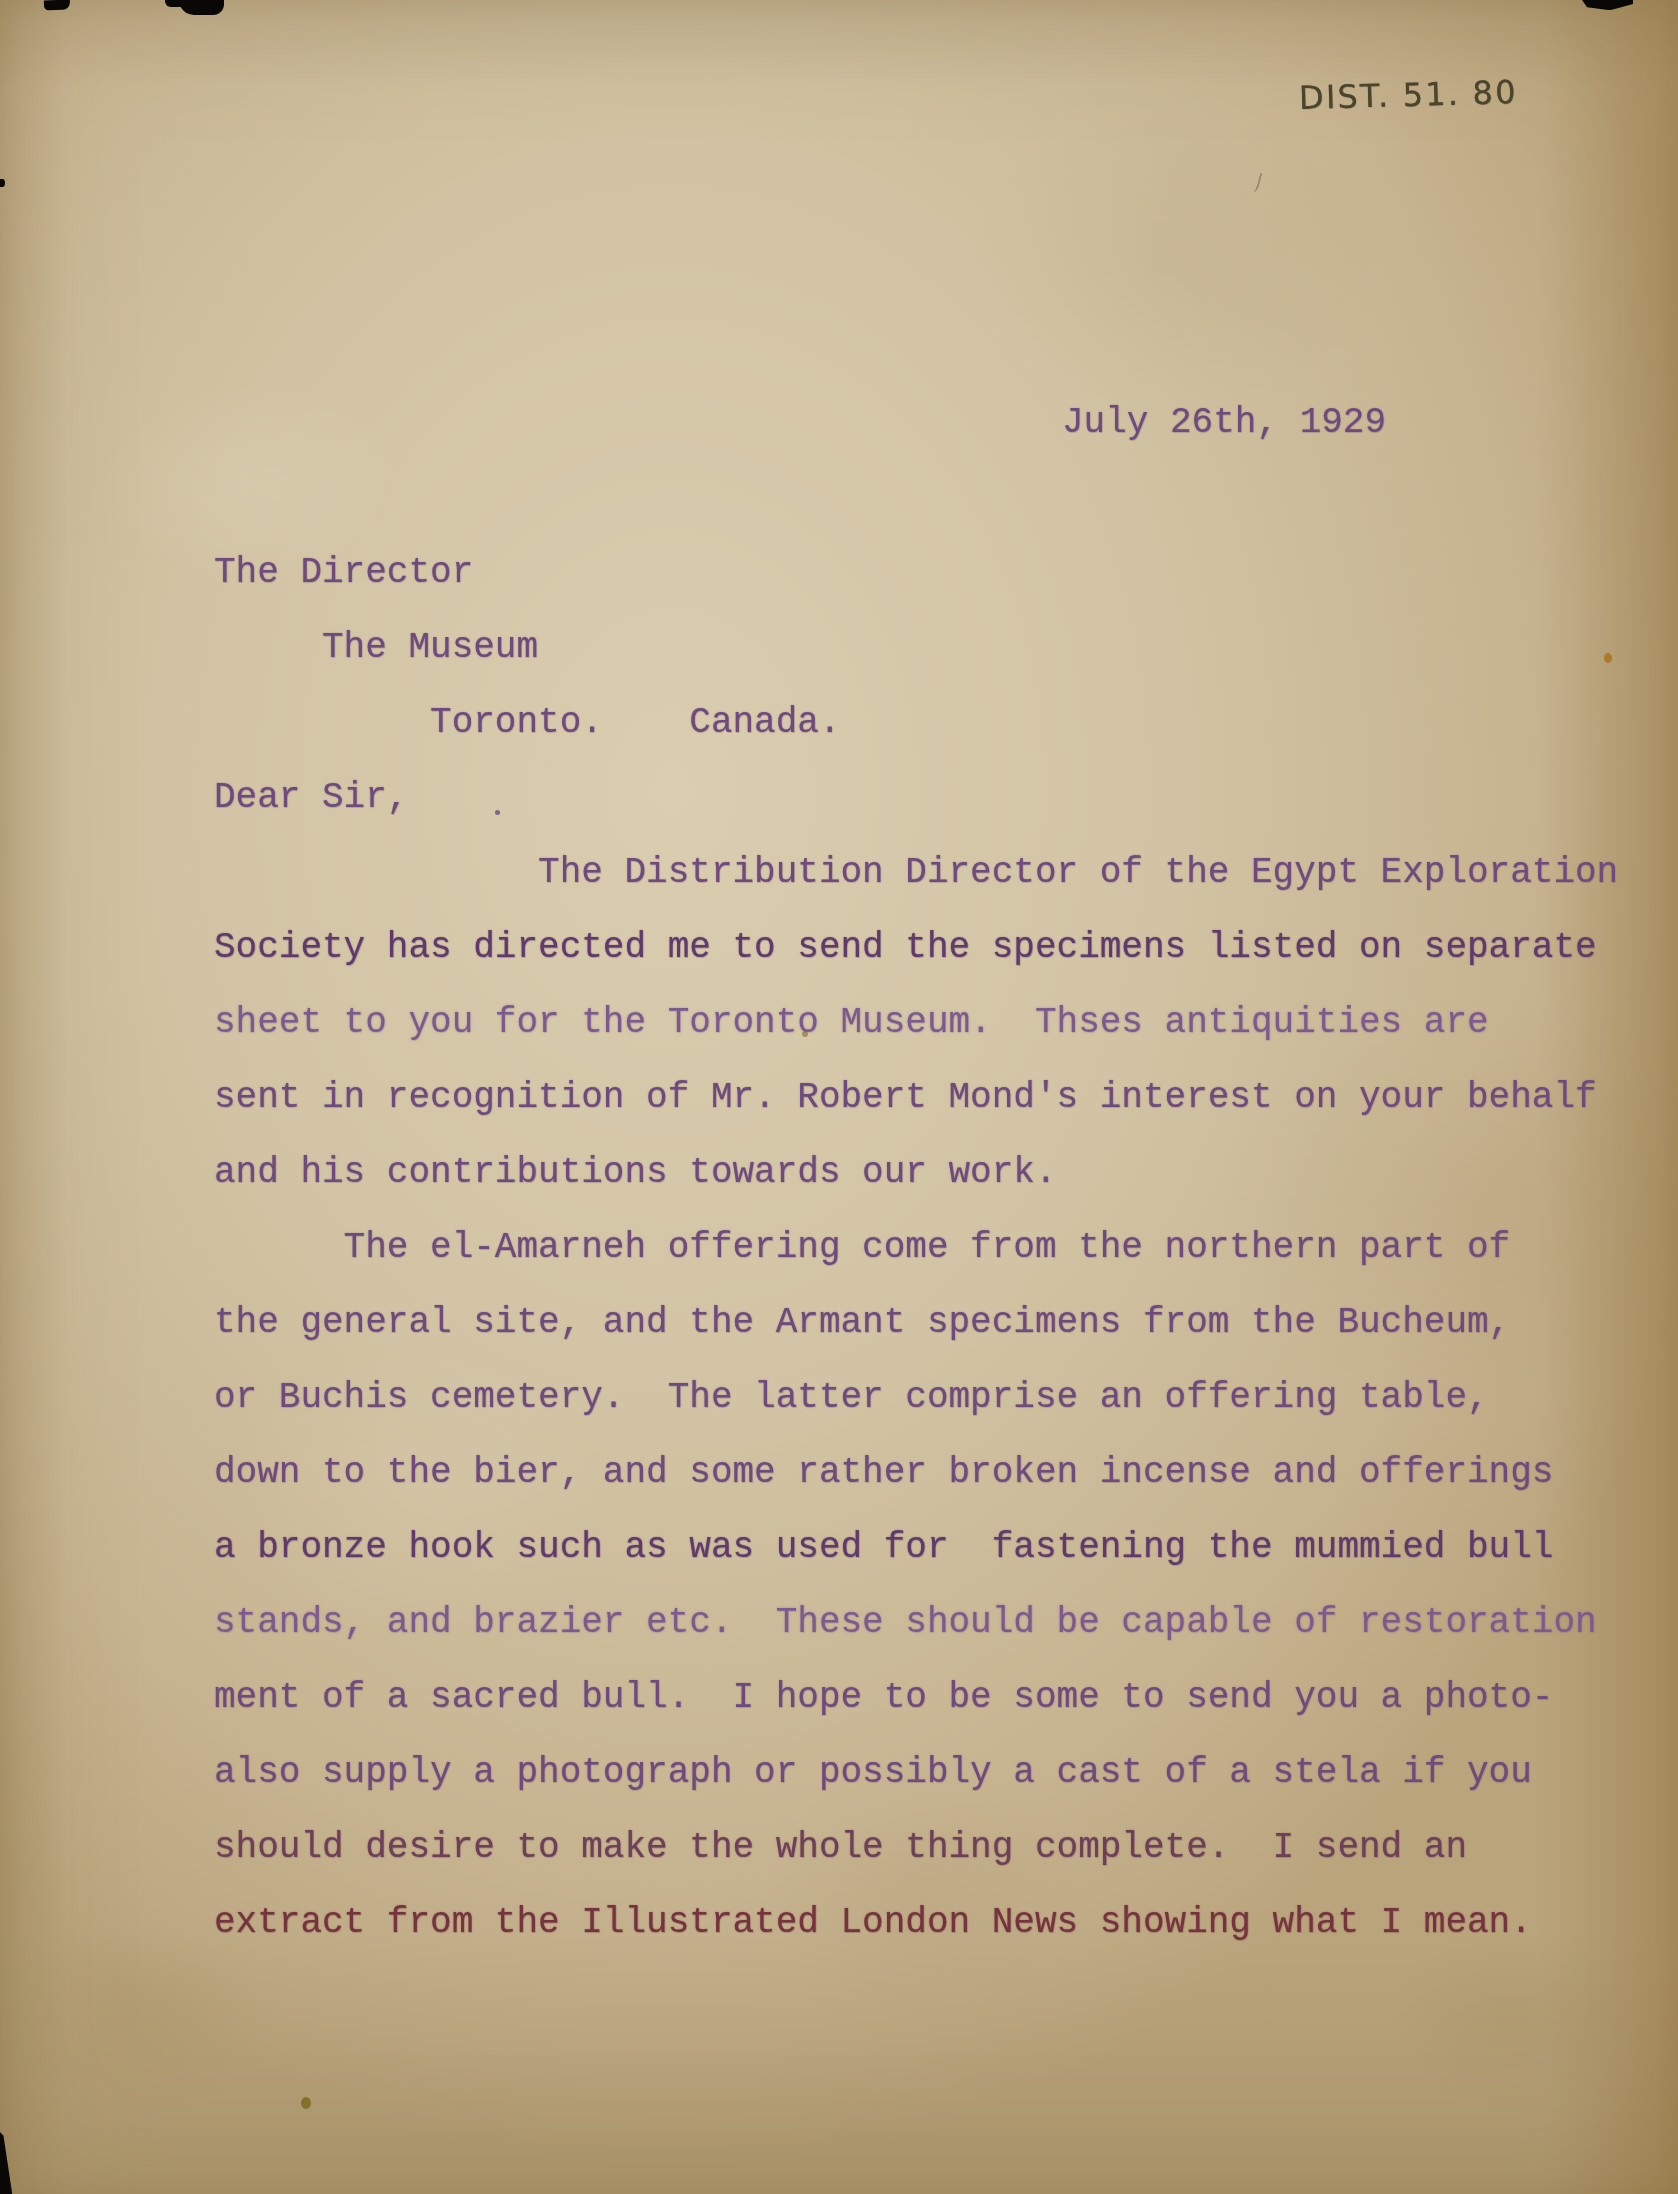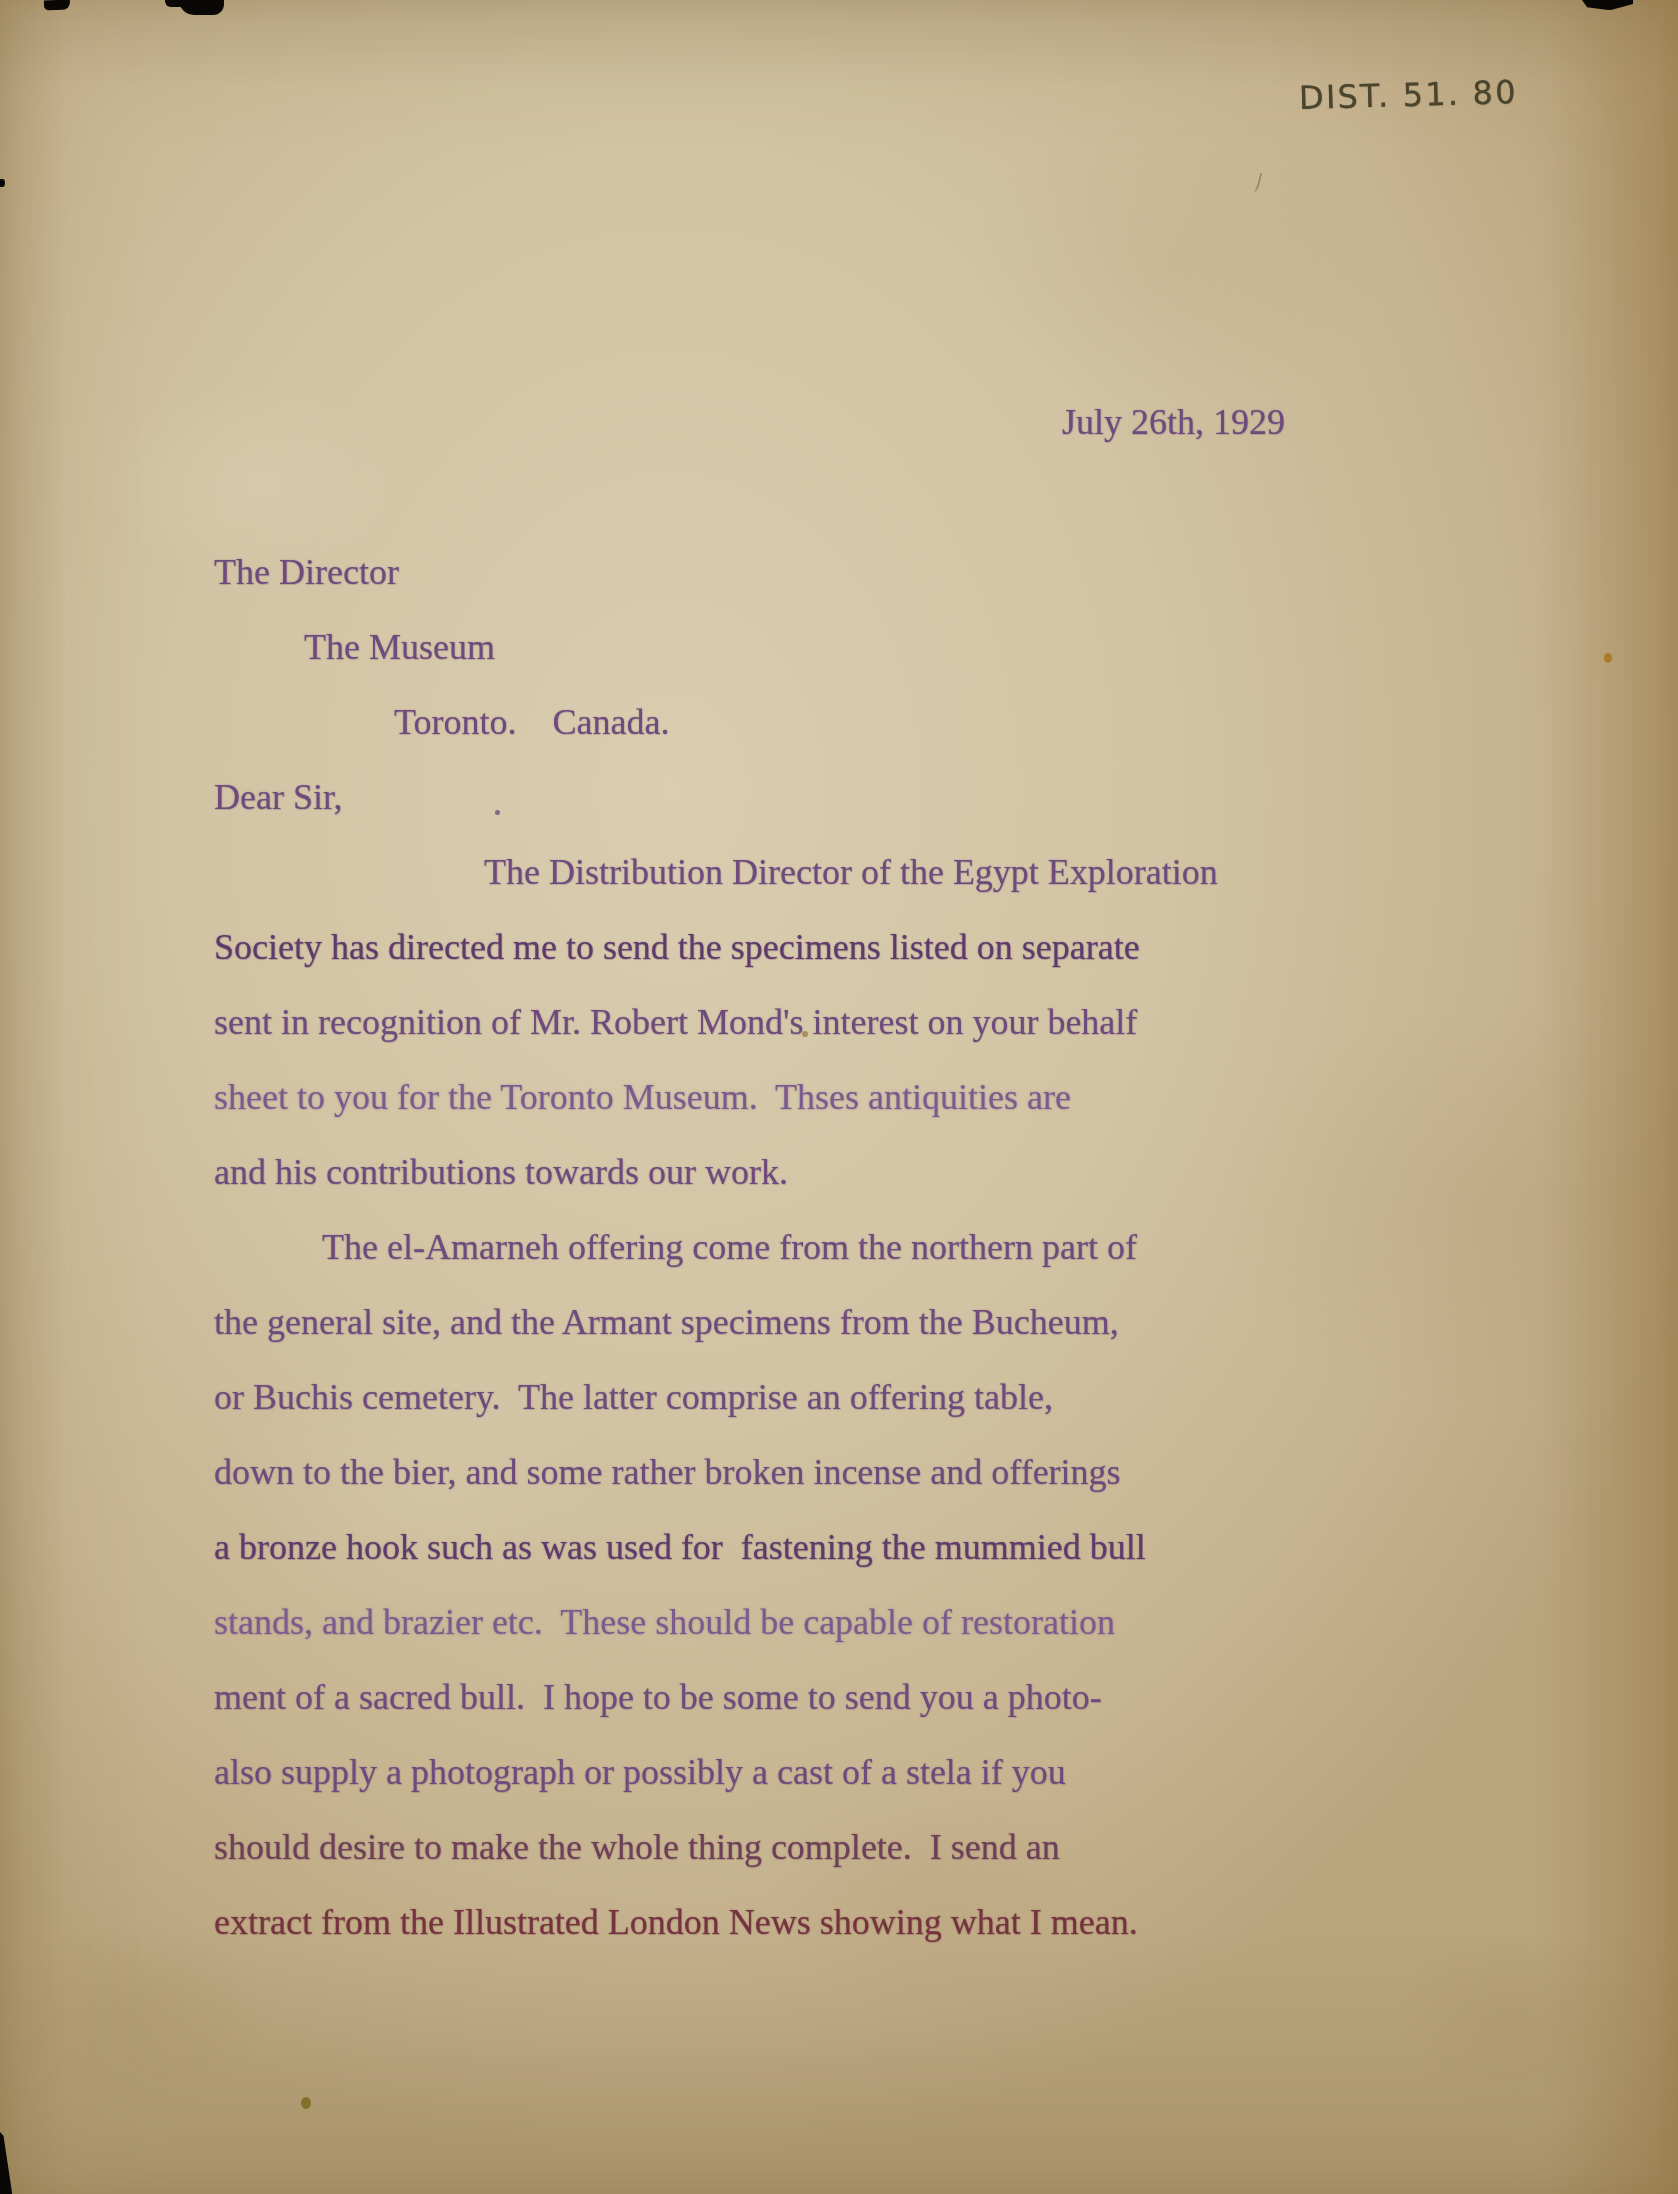--- a/index.html
+++ b/index.html
@@ -60,21 +60,21 @@
     border-right: 2.9px solid rgba(92,82,56,.45);
     border-radius: 0 0 70% 70%;
     transform: rotate(14deg);
   }
 
   
   .typed {
     position: absolute;
     left: 214px; top: 385px;
     width: 1461px;
-    font-family: Liberation Serif, serif;
+    font-family: Liberation Mono, monospace;
     font-size: 36px;
     color: #6f4a7c;
   }
   .tline {
     height: 75px;
     line-height: 75px;
     white-space: pre;
     text-shadow: 0 0 1.5px rgba(111,74,124,.55), 0.7px 0.7px 0 rgba(70,40,85,.14);
   }
   .date-line  { padding-left: 848px; }
@@ -134,22 +134,22 @@
 
     <div class="typed">
       <div class="tline date-line">July 26th, 1929</div>
       <div class="tline"></div>
       <div class="tline">The Director</div>
       <div class="tline ind5">The Museum</div>
       <div class="tline ind10">Toronto.    Canada.</div>
       <div class="tline">Dear Sir,</div>
       <div class="tline ind15">The Distribution Director of the Egypt Exploration</div>
       <div class="tline dark">Society has directed me to send the specimens listed on separate</div>
+      <div class="tline faded">sheet to you for the Toronto Museum.  Thses antiquities are</div>
       <div class="tline">sent in recognition of Mr. Robert Mond's interest on your behalf</div>
-      <div class="tline faded">sheet to you for the Toronto Museum.  Thses antiquities are</div>
       <div class="tline">and his contributions towards our work.</div>
       <div class="tline ind6">The el-Amarneh offering come from the northern part of</div>
       <div class="tline">the general site, and the Armant specimens from the Bucheum,</div>
       <div class="tline">or Buchis cemetery.  The latter comprise an offering table,</div>
       <div class="tline">down to the bier, and some rather broken incense and offerings</div>
       <div class="tline dark">a bronze hook such as was used for  fastening the mummied bull</div>
       <div class="tline faded">stands, and brazier etc.  These should be capable of restoration</div>
       <div class="tline">ment of a sacred bull.  I hope to be some to send you a photo-</div>
       <div class="tline">also supply a photograph or possibly a cast of a stela if you</div>
       <div class="tline winey">should desire to make the whole thing complete.  I send an</div>

